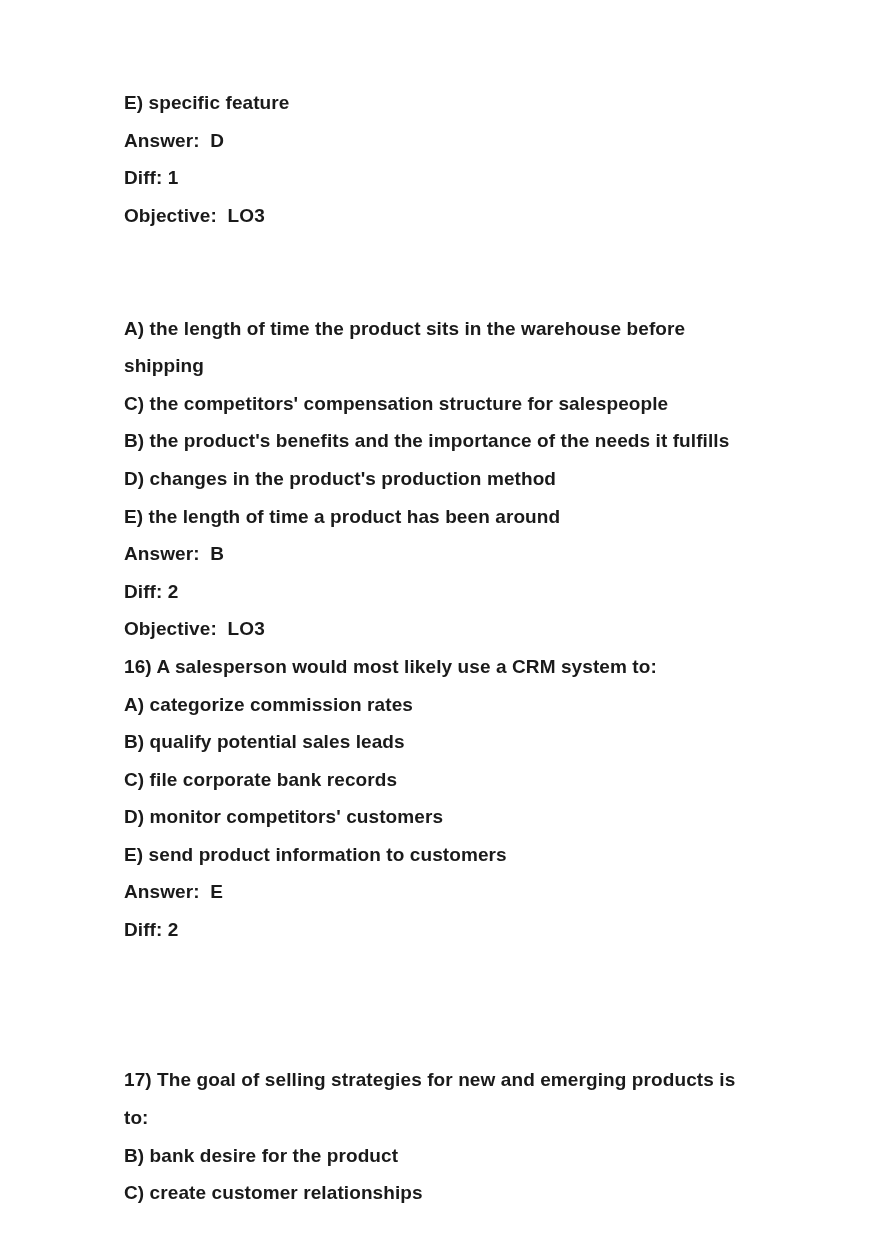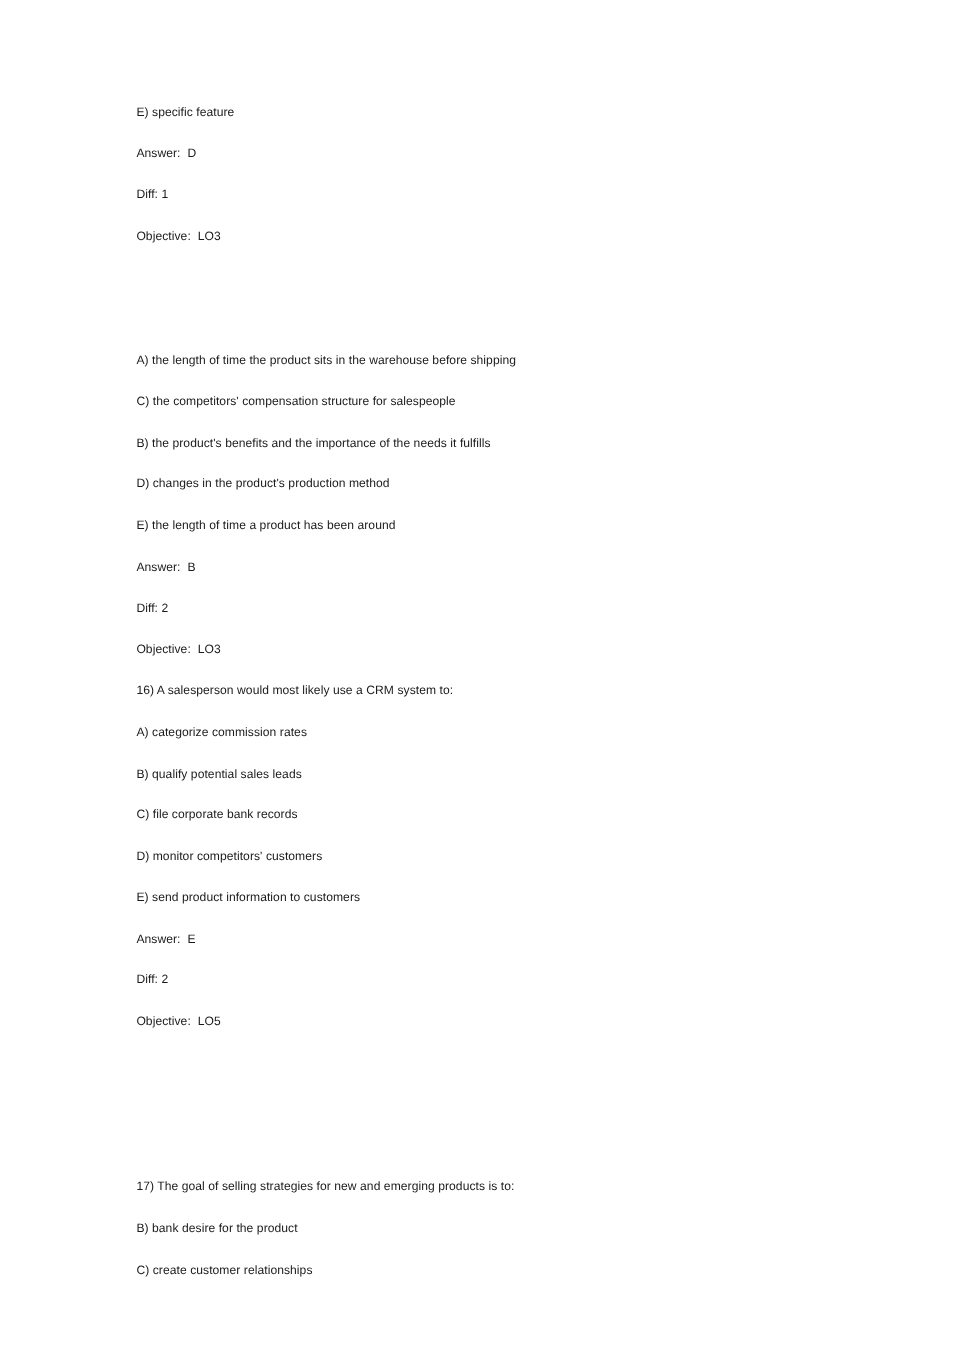--- a/index.html
+++ b/index.html
@@ -19,26 +19,26 @@
     overflow: hidden;
     box-sizing: border-box;
   }
   .content {
     position: absolute;
     left: 124px;
     top: 84px;
     width: 620px;
   }
   .line {
-    font-size: 11px;
+    font-size: 19px;
     line-height: 37.6px;
     color: #1a1a1a;
     letter-spacing: 0.005em;
     white-space: pre-wrap;
-    font-weight: 400;
+    font-weight: 700;
   }
   .spacer-2 { height: 75.2px; }
   .spacer-3 { height: 112.8px; }
 </style>
 </head>
 <body>
 
 <div class="page">
   <div class="content">
       <div>
@@ -60,21 +60,20 @@
       </div>
       <div>
         <div class="line">16) A salesperson would most likely use a CRM system to:</div>
         <div class="line">A) categorize commission rates</div>
         <div class="line">B) qualify potential sales leads</div>
         <div class="line">C) file corporate bank records</div>
         <div class="line">D) monitor competitors' customers</div>
         <div class="line">E) send product information to customers</div>
         <div class="line">Answer:  E</div>
         <div class="line">Diff: 2</div>
-        <div class="line">Objective:  LO5</div>
       </div>
       <div class="spacer-3"></div>
       <div>
         <div class="line">17) The goal of selling strategies for new and emerging products is to:</div>
         <div class="line">B) bank desire for the product</div>
         <div class="line">C) create customer relationships</div>
       </div>
     </div>
 </div>
 

